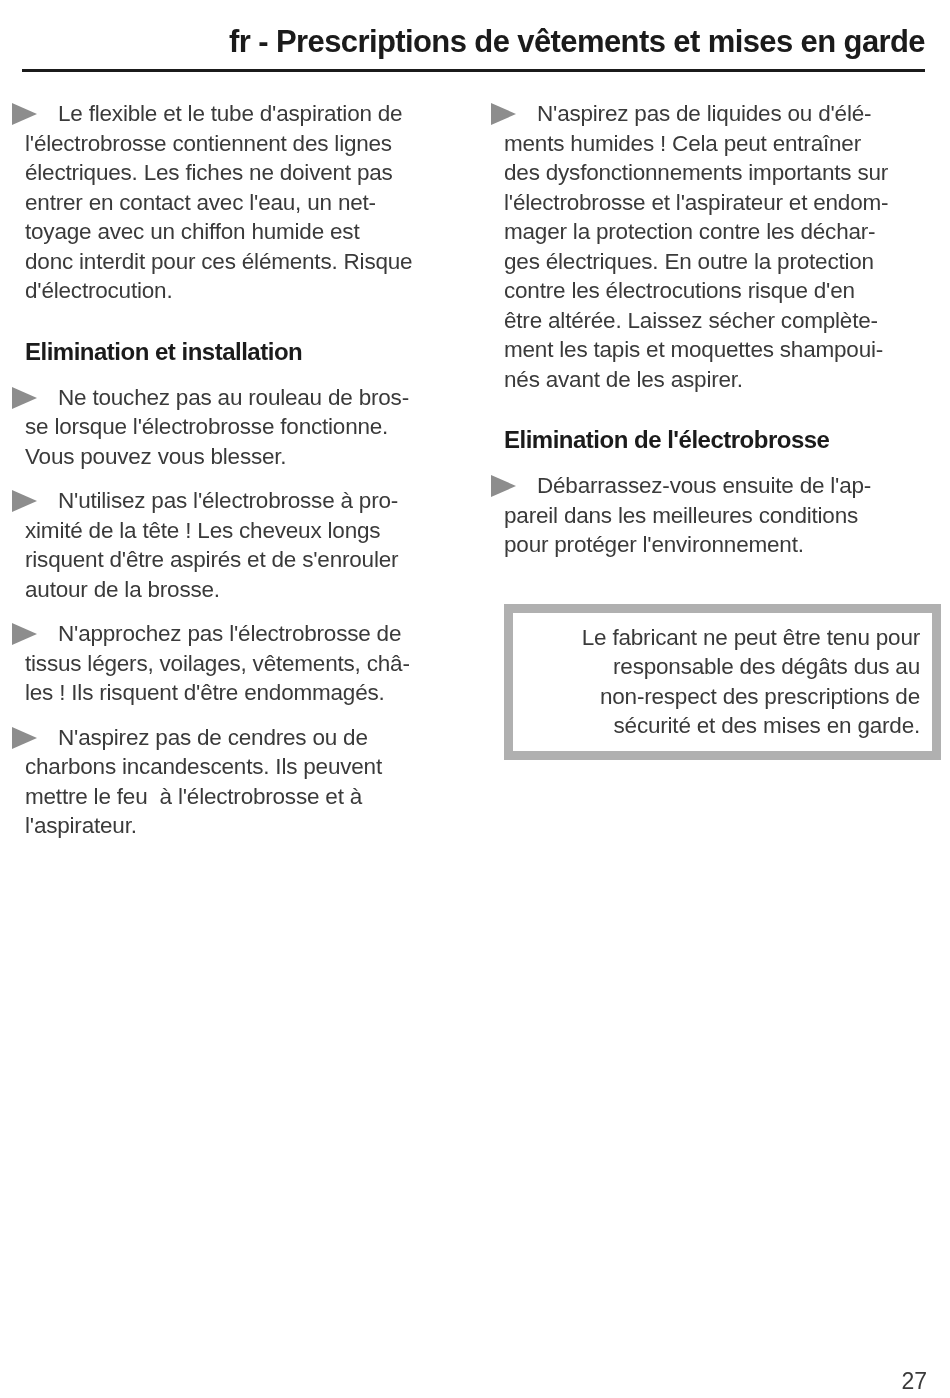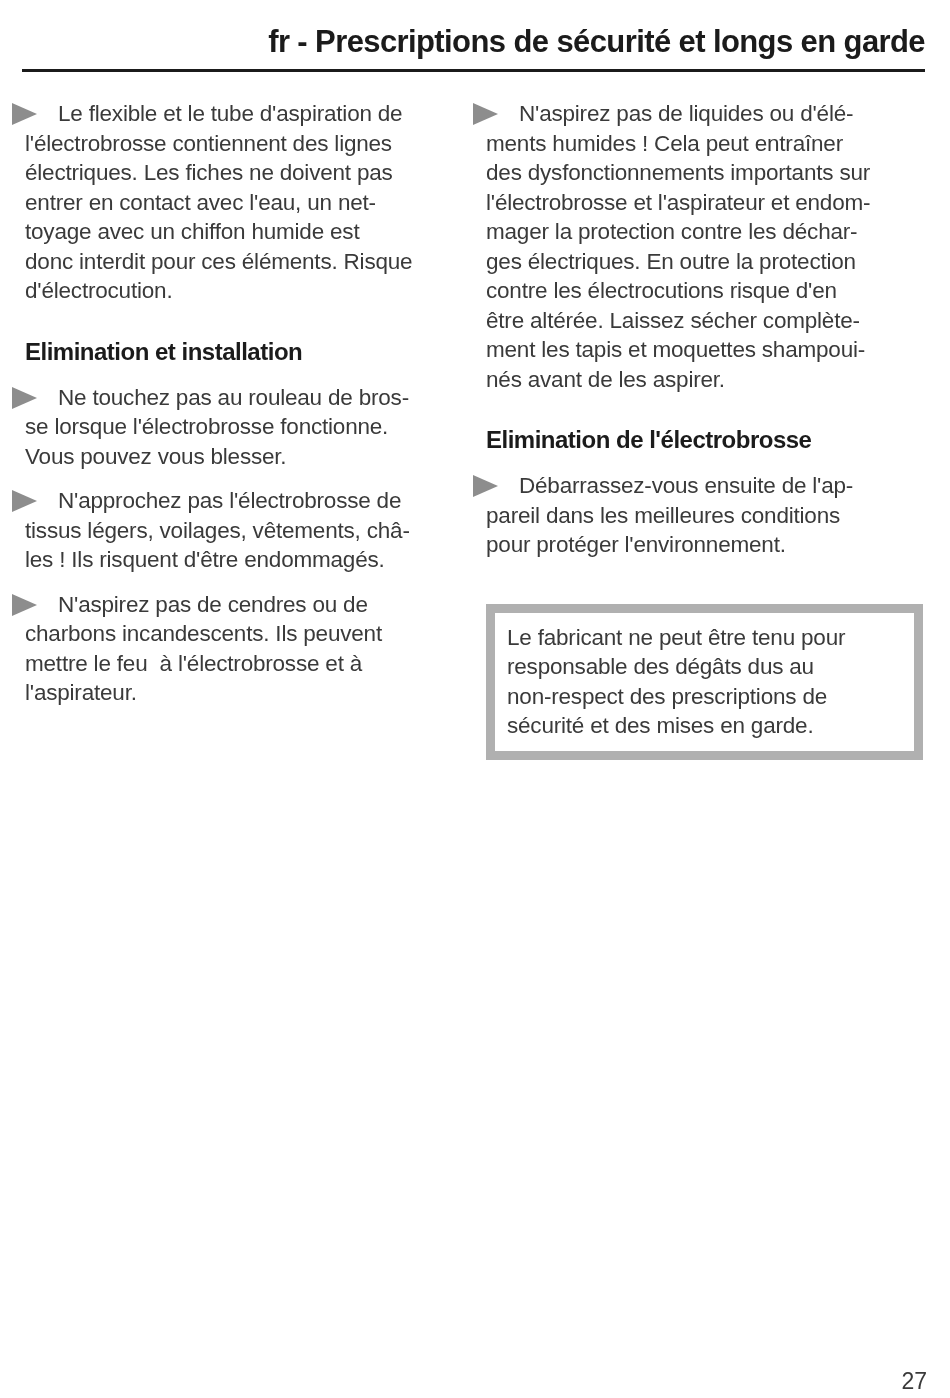--- a/index.html
+++ b/index.html
@@ -21,21 +21,21 @@
     letter-spacing: -0.6px;
     color: var(--heading, #1b1b1b);
   }
   .rule {
     margin: 9px 25px 0 22px;
     height: 3px;
     background: var(--rule, #1b1b1b);
   }
   .columns {
     display: flex;
-    gap: 24px;
+    gap: 42px;
     padding: 27px 0 0 25px;
   }
   .col { width: 437px; flex: 0 0 437px; }
   .warning-block { position: relative; margin-top: 15px; }
   .col > :first-child { margin-top: 0; }
   .ptext {
     white-space: pre;
     font-size: 22.5px;
     line-height: 29.5px;
     letter-spacing: -0.2px;
@@ -57,55 +57,63 @@
     line-height: 33px;
     font-weight: bold;
     letter-spacing: -0.5px;
     color: var(--heading, #1b1b1b);
   }
   .notice-box {
     margin-top: 44px;
     border: 9px solid var(--box_border, #b0b0b0);
     padding: 10px 12px;
     box-sizing: border-box;
+    text-align: right;
   }
   .page-number {
     position: absolute;
     right: 23px;
     bottom: 3px;
     font-size: 23px;
     color: var(--text, #3a3a3a);
   }
 </style>
 </head>
 <body>
 
 <div class="page">
   <header>
-    <h1 class="page-title">fr - Prescriptions de sécurité et longs en garde</h1>
+    <h1 class="page-title">fr - Prescriptions de vêtements et mises en garde</h1>
   </header>
   <div class="rule"></div>
   <main class="columns">
     <section class="col">
         <div class="warning-block">
           <span class="marker"></span>
           <div class="ptext">Le flexible et le tube d'aspiration de
 l'électrobrosse contiennent des lignes
 électriques. Les fiches ne doivent pas
 entrer en contact avec l'eau, un net-
 toyage avec un chiffon humide est
 donc interdit pour ces éléments. Risque
 d'électrocution.</div>
         </div>
         <h2 class="section-heading">Elimination et installation</h2>
         <div class="warning-block">
           <span class="marker"></span>
           <div class="ptext">Ne touchez pas au rouleau de bros-
 se lorsque l'électrobrosse fonctionne.
 Vous pouvez vous blesser.</div>
+        </div>
+        <div class="warning-block">
+          <span class="marker"></span>
+          <div class="ptext">N'utilisez pas l'électrobrosse à pro-
+ximité de la tête ! Les cheveux longs
+risquent d'être aspirés et de s'enrouler
+autour de la brosse.</div>
         </div>
         <div class="warning-block">
           <span class="marker"></span>
           <div class="ptext">N'approchez pas l'électrobrosse de
 tissus légers, voilages, vêtements, châ-
 les ! Ils risquent d'être endommagés.</div>
         </div>
         <div class="warning-block">
           <span class="marker"></span>
           <div class="ptext">N'aspirez pas de cendres ou de

